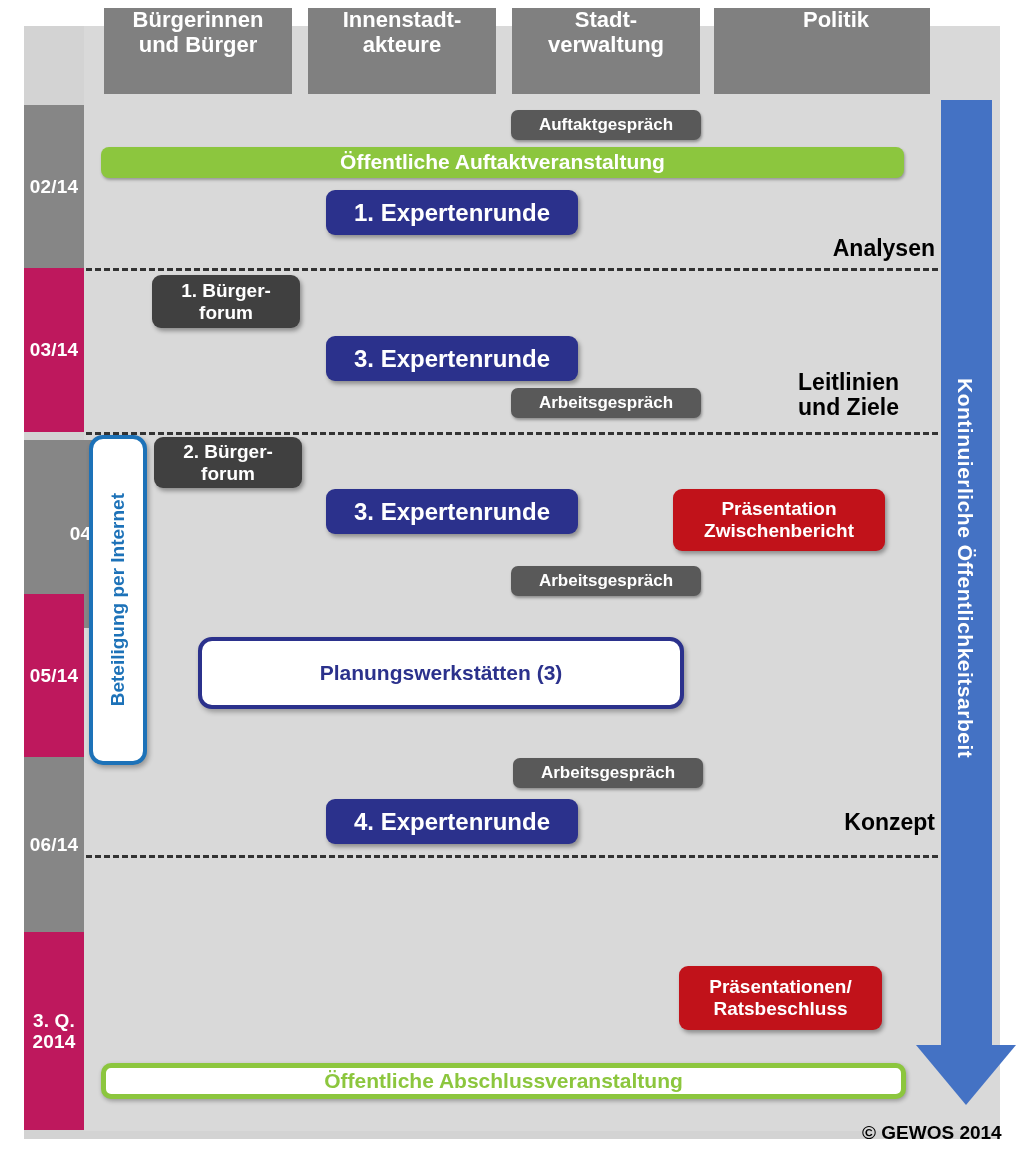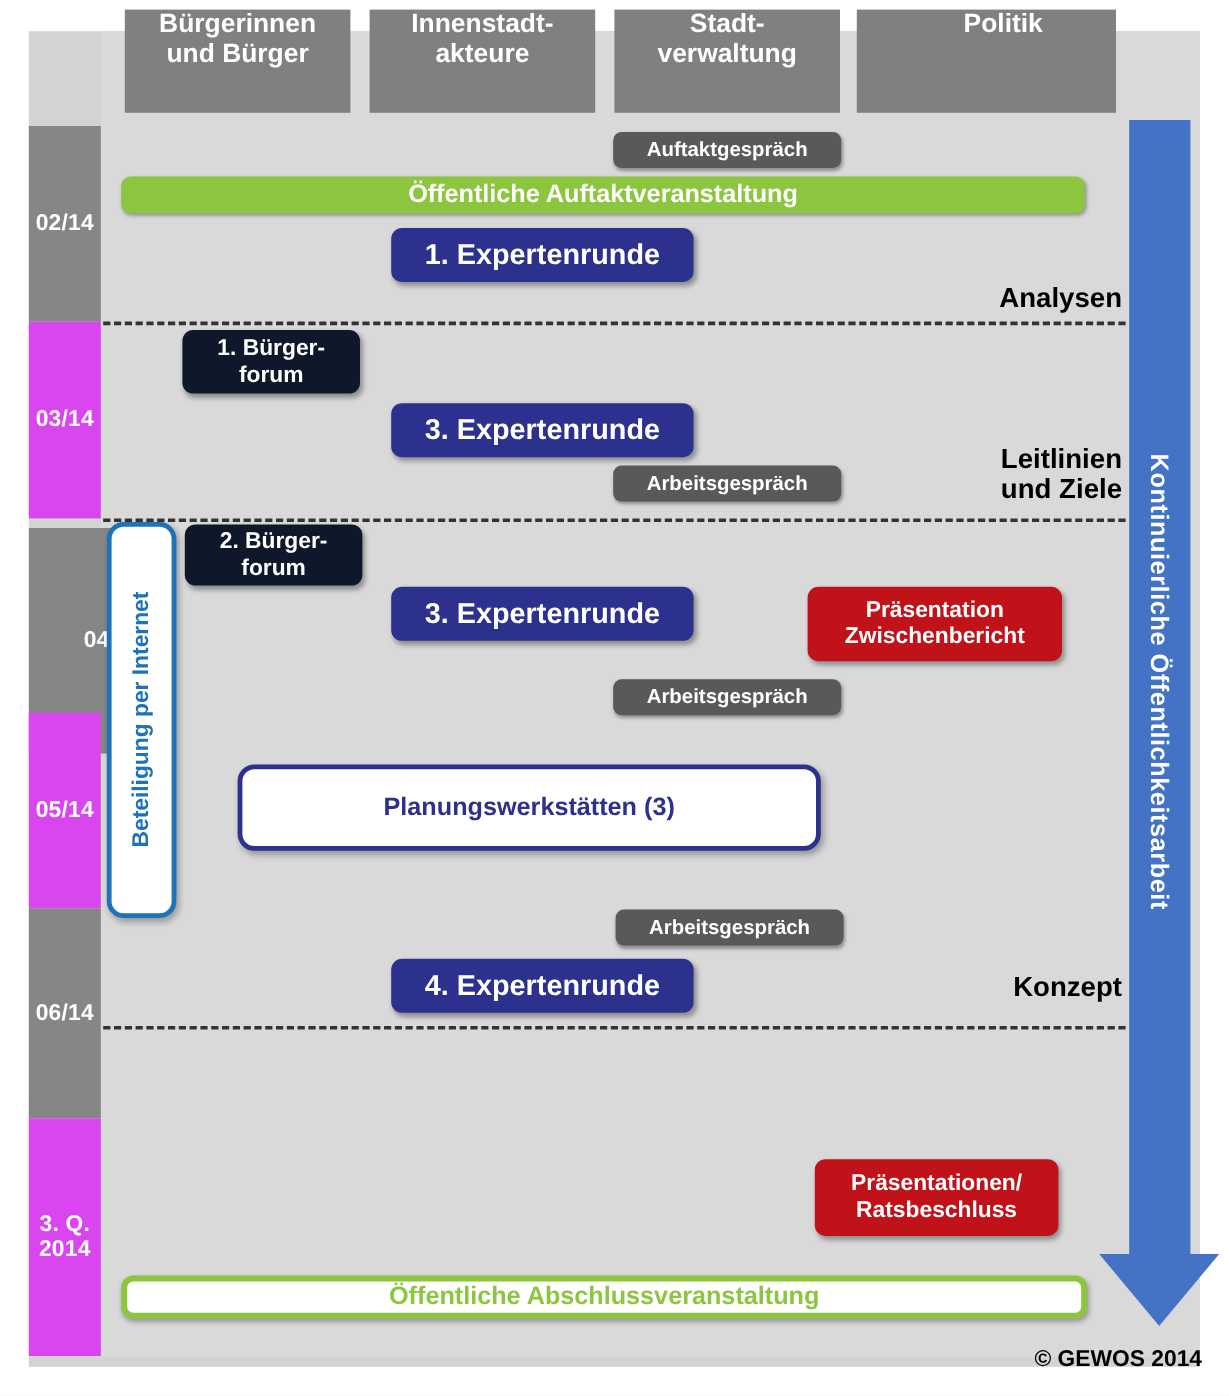--- a/index.html
+++ b/index.html
@@ -43,21 +43,21 @@
     font-size: 19px;
     font-weight: bold;
     display: flex;
     align-items: center;
     justify-content: center;
     text-align: center;
     line-height: 1.12;
     letter-spacing: 0.2px;
   }
   .band.dark { background: #868686; }
-  .band.light { background: #d946ef; }
+  .band.light { background: #be185d; }
   
   .actor {
     position: absolute;
     top: 8px;
     height: 86px;
     background: #808080;
     color: #ffffff;
     font-size: 22px;
     font-weight: bold;
     display: flex;
@@ -99,21 +99,21 @@
     box-shadow: 1px 2px 4px rgba(0,0,0,0.3);
   }
   .box-darkblue {
     background: #2b318c;
     color: #ffffff;
     border-radius: 9px;
     font-size: 24px;
     box-shadow: 2px 3px 4px rgba(0,0,0,0.35);
   }
   .box-lightblue {
-    background: #0f172a;
+    background: #404040;
     color: #ffffff;
     border-radius: 9px;
     font-size: 19px;
     box-shadow: 2px 3px 4px rgba(0,0,0,0.35);
   }
   .box-blue-outline {
     background: #ffffff;
     color: #2b318c;
     border: 4px solid #2b318c;
     border-radius: 14px;
@@ -231,21 +231,21 @@
     <span>Politik</span>
   </div>
 
   <div class="sep" style="left:86px;width:852px;top:268px;"></div>
   <div class="sep" style="left:86px;width:852px;top:432px;"></div>
   <div class="sep" style="left:86px;width:852px;top:855px;"></div>
 
   <div class="phase-label" style="left:700px;top:236px;width:235px;">
     <span>Analysen</span>
   </div>
-  <div class="phase-label" style="left:700px;top:370px;width:235px;">
+  <div class="phase-label" style="left:664px;top:370px;width:235px;">
     <span>Leitlinien<br>und Ziele</span>
   </div>
   <div class="phase-label" style="left:700px;top:810px;width:235px;">
     <span>Konzept</span>
   </div>
 
   <div class="box box-grey" style="left:511px;top:110px;width:190px;height:30px;">
     <span>Auftaktgespräch</span>
   </div>
 

